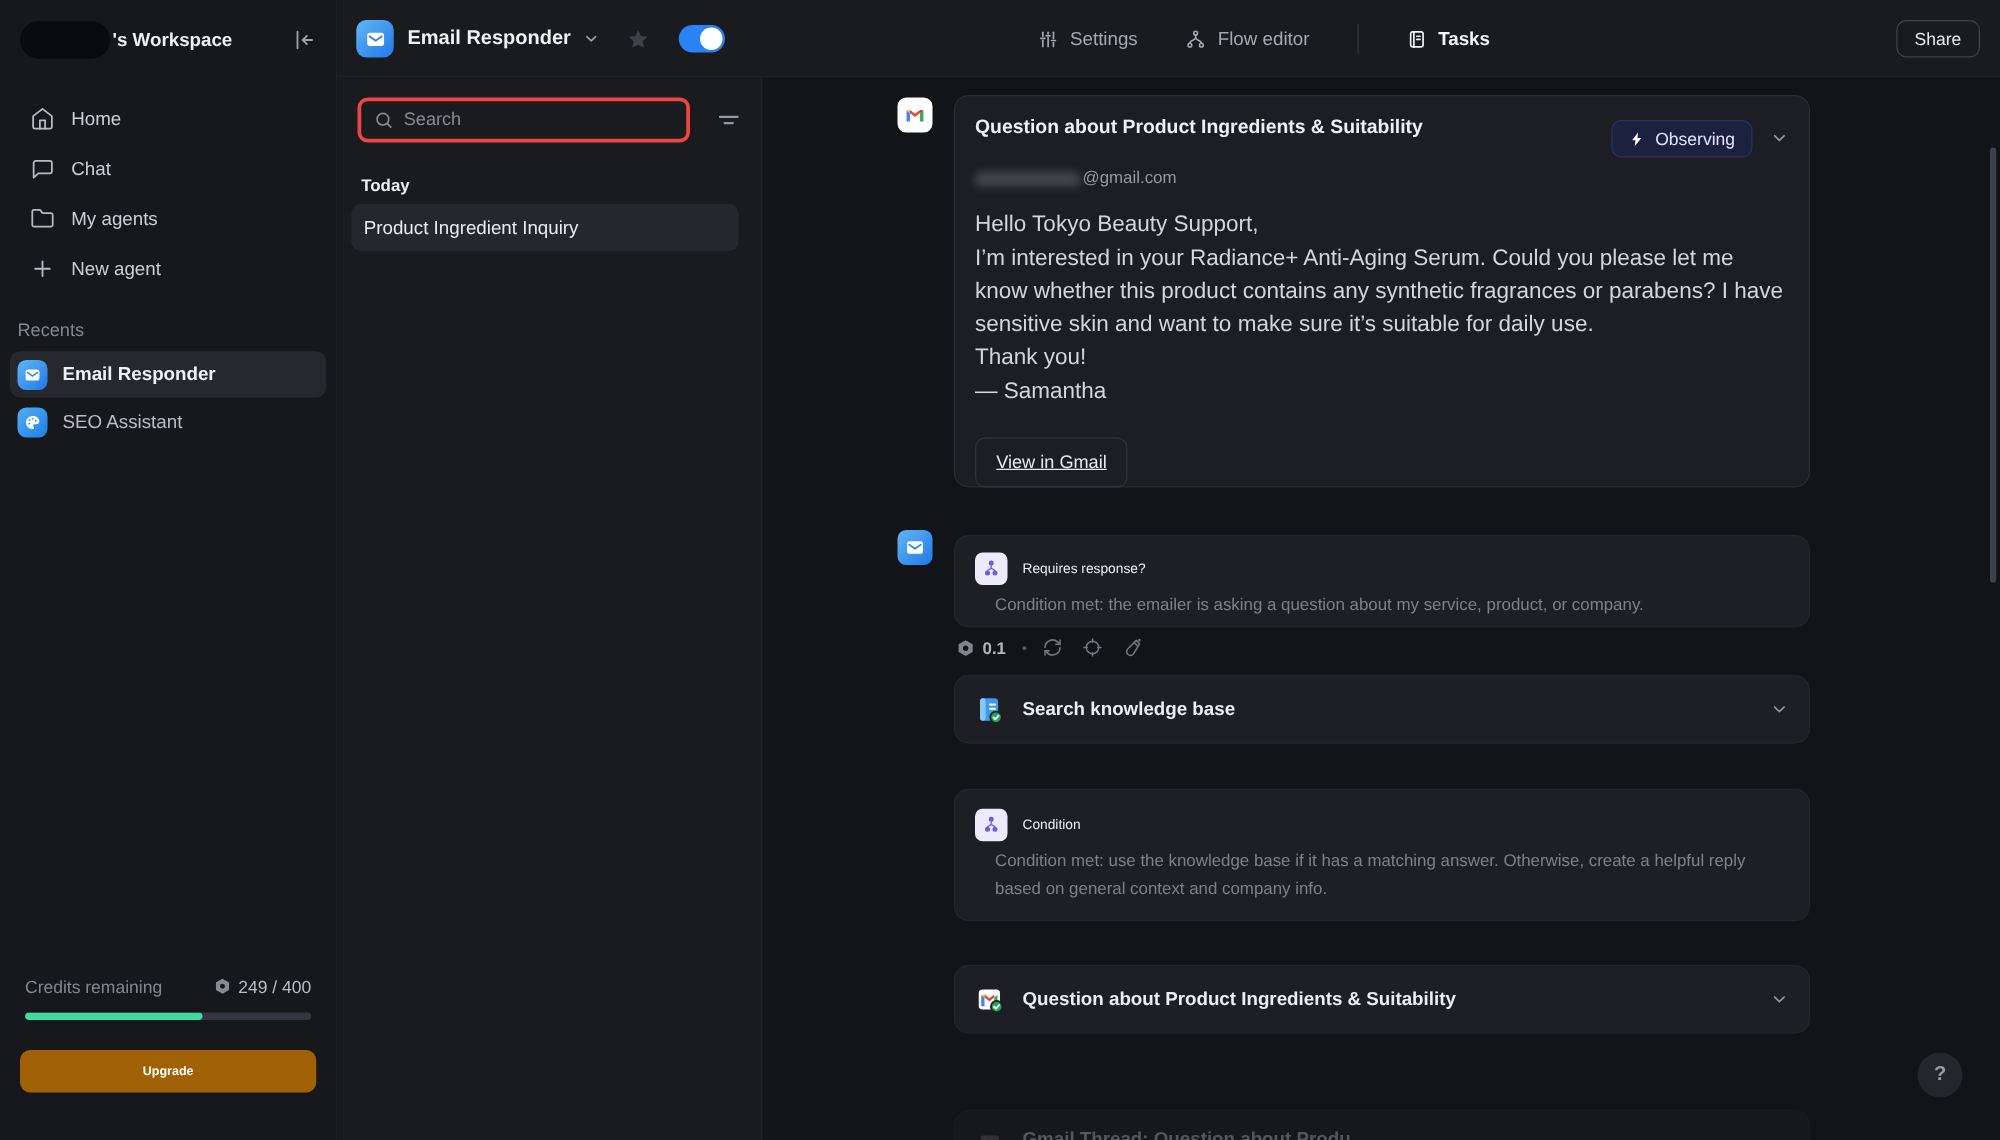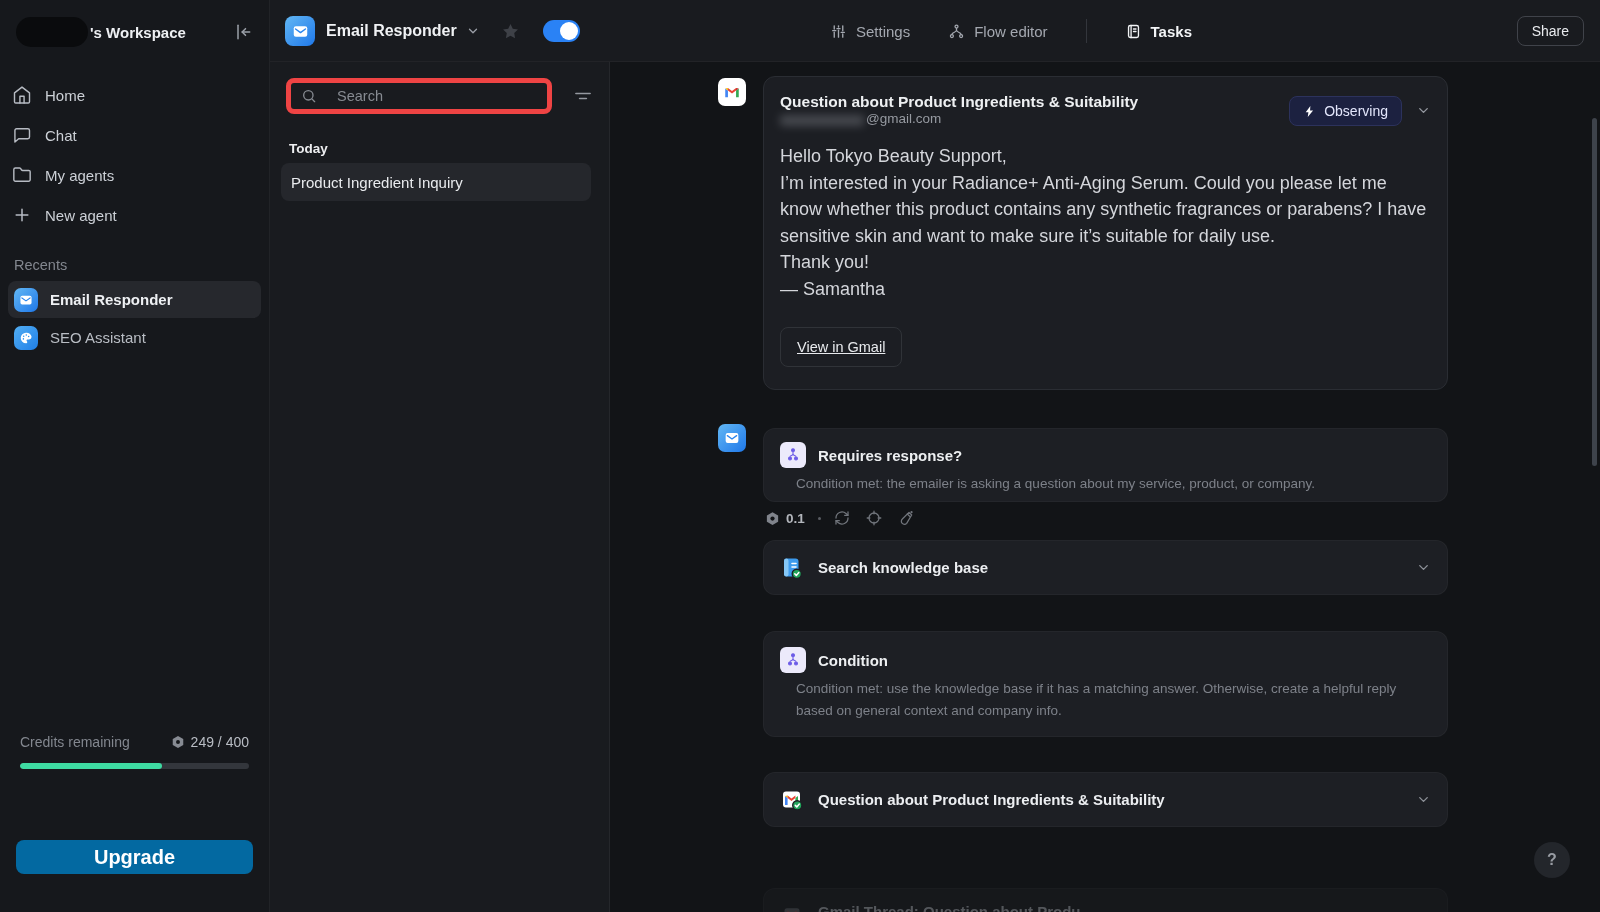--- a/index.html
+++ b/index.html
@@ -6,82 +6,82 @@
   html,body { width:1600px; height:912px; background:#0f1114; font-family:"Liberation Sans","DejaVu Sans",sans-serif; overflow:hidden; }
   .app { position:relative; width:1600px; height:912px; background:#121417; color:#e8eaed; }
 
   
   .sidebar { position:absolute; left:0; top:0; width:270px; height:912px; background:#16181c; border-right:1px solid rgba(255,255,255,.05); }
   .ws-header { display:flex; align-items:center; padding:17px 14px 0 16px; }
   .ws-blur { width:72px; height:30px; border-radius:16px; background:#0a0b0d; flex:none; }
   .ws-suffix { font-size:15px; font-weight:700; color:#eef0f3; margin-left:2px; white-space:nowrap; }
   .ws-collapse { margin-left:auto; background:none; border:none; color:#9ba0a8; cursor:pointer; display:flex; padding:2px; }
   .nav { margin-top:28px; }
-  .nav-item { display:flex; align-items:center; gap:13px; height:40px; padding:0 12px; color:#ccd0d6; font-size:15px; cursor:pointer; }
+  .nav-item { display:flex; align-items:center; gap:13px; height:40px; padding:0 24px; color:#ccd0d6; font-size:15px; cursor:pointer; }
   .nav-item .icon { color:#b7bbc3; }
   .recents-label { margin:22px 0 8px 14px; font-size:14.5px; color:#83878f; }
   .recent-item { display:flex; align-items:center; gap:12px; height:37px; margin:1px 8px; padding:0 6px; border-radius:8px; color:#b9bdc4; font-size:15px; cursor:pointer; }
   .recent-item.selected { background:#26282d; color:#eef0f3; font-weight:600; }
   .agent-avatar { width:24px; height:24px; border-radius:7px; flex:none; display:flex; align-items:center; justify-content:center; }
   .av-blue { background:linear-gradient(135deg,#62b7f4,#1f78e9); }
   .av-purple { background:linear-gradient(135deg,#7d88f8,#5144e4); }
   .av-cyan { background:linear-gradient(135deg,#52aef3,#1f7fe8); }
   .credits { position:absolute; left:16px; right:16px; bottom:38px; }
   .credits-row { display:flex; align-items:center; justify-content:space-between; padding:0 4px; margin-bottom:13px; }
   .credits-label { font-size:14px; color:#83878f; }
   .credits-value { display:flex; align-items:center; gap:6px; font-size:14px; color:#b9bdc4; }
   .progress-track { height:6px; margin:0 4px 24px 4px; border-radius:3px; background:#33363c; overflow:hidden; }
   .progress-fill { height:100%; border-radius:3px; background:#3edba2; }
-  .upgrade-btn { width:100%; height:34px; border:none; border-radius:8px; background:#0369a1; color:#fff; font-size:20px; font-weight:600; cursor:pointer; font-family:inherit;margin-top:47px; }
+  .upgrade-btn { width:100%; height:34px; border:none; border-radius:8px; background:#a16207; color:#fff; font-size:10px; font-weight:600; cursor:pointer; font-family:inherit; }
 
   
   .topbar { position:absolute; left:270px; top:0; right:0; height:62px; background:#191b1f; border-bottom:1px solid rgba(255,255,255,.04); }
   .tb-left { position:absolute; left:15px; top:0; height:62px; display:flex; align-items:center; gap:11px; }
   .tb-avatar { width:30px; height:30px; border-radius:8px; background:linear-gradient(135deg,#62b7f4,#1f78e9); display:flex; align-items:center; justify-content:center; }
   .tb-name { font-size:16px; font-weight:600; color:#f0f2f4; }
   .tb-chevron { color:#9b9fa7; cursor:pointer; display:flex; margin-left:-2px; }
   .tb-star { color:#3e4147; cursor:pointer; display:flex; margin-left:10px; }
   .toggle { width:37px; height:22px; border-radius:11px; background:#2a82f5; position:relative; cursor:pointer; margin-left:12px; }
   .toggle .knob { position:absolute; top:2px; right:2px; width:18px; height:18px; border-radius:50%; background:#fff; }
   .tb-center { position:absolute; left:560px; top:0; height:62px; display:flex; align-items:center; gap:38px; }
   .tb-tab { display:flex; align-items:center; gap:9px; font-size:15px; color:#a4a8b0; cursor:pointer; }
   .tb-tab.active { color:#f2f4f6; font-weight:600; }
   .tb-divider { width:1px; height:24px; background:#33363c; }
   .share-btn { position:absolute; right:16px; top:16px; height:30px; padding:0 14px; border-radius:8px; background:transparent; border:1px solid #40434a; color:#e9ebee; font-size:14px; cursor:pointer; font-family:inherit; }
 
   
   .task-panel { position:absolute; left:270px; top:62px; width:340px; bottom:0; background:#191b1f; border-right:1px solid #25272b; }
-  .search-wrap { position:absolute; left:16px; top:16px; width:266px; height:36px; border:5px solid #ef4444; border-radius:8px; display:flex; align-items:center; padding:0 10px; gap:20px; color:#878b92; }
+  .search-wrap { position:absolute; left:16px; top:16px; width:266px; height:36px; border:3px solid #ef4444; border-radius:8px; display:flex; align-items:center; padding:0 10px; gap:8px; color:#878b92; }
   .search-wrap input { flex:1; background:transparent; border:none; outline:none; color:#e8eaed; font-size:14.5px; font-family:inherit; }
   .search-wrap input::placeholder { color:#878b92; }
   .filter-btn { position:absolute; right:16px; top:24px; background:none; border:none; color:#9599a0; cursor:pointer; display:flex; }
   .section-label { position:absolute; left:19px; top:79px; font-size:13.5px; font-weight:600; color:#edeef0; }
   .task-item { position:absolute; left:11px; top:101px; width:310px; height:38px; border-radius:8px; background:#25272c; display:flex; align-items:center; padding:0 10px; font-size:15px; color:#e9ebee; cursor:pointer; }
 
   
   .main { position:absolute; left:610px; top:62px; right:0; bottom:0; background:#121417; overflow:hidden; }
   .gmail-avatar { position:absolute; left:108px; top:16px; width:28px; height:28px; border-radius:7px; background:#fff; display:flex; align-items:center; justify-content:center; }
   .step-avatar { position:absolute; left:108px; top:362px; width:28px; height:28px; border-radius:7px; background:linear-gradient(135deg,#62b7f4,#1f78e9); display:flex; align-items:center; justify-content:center; }
 
   .email-card { position:absolute; left:153px; top:14px; width:685px; height:314px; background:#1c1e23; border:1px solid #2a2d33; border-radius:12px; padding:16px; }
   .email-head { display:flex; align-items:flex-start; }
   .email-titles { flex:1; min-width:0; }
   .email-subject { font-size:15.5px; font-weight:600; color:#eef0f2; }
-  .email-sender { margin-top:0; font-size:13.5px; color:#969aa1; display:flex; align-items:flex-end; gap:2px; }
+  .email-sender { margin-top:23px; font-size:13.5px; color:#969aa1; display:flex; align-items:flex-end; gap:2px; }
   .sender-redacted { display:inline-block; width:84px; height:11px; border-radius:3px; background:#7a7d84; opacity:.45; filter:blur(4px); }
   .status-badge { display:flex; align-items:center; gap:8px; height:30px; padding:0 13px; border-radius:8px; background:#1c2140; border:1px solid #2c325c; color:#e3e6fb; font-size:14px; cursor:pointer; flex:none; margin-top:3px; }
   .email-chevron { color:#9599a0; cursor:pointer; display:flex; margin:10px 0 0 14px; }
   .email-body { margin-top:17px; font-size:18px; line-height:26.5px; color:#d4d6db; }
   .view-gmail-btn { display:inline-block; margin-top:25px; padding:11px 16px; border-radius:8px; border:1px solid #303338; background:transparent; color:#e8eaed; font-size:14.5px; text-decoration:underline; cursor:pointer; font-family:inherit; }
 
   .card { position:absolute; left:153px; width:685px; background:#1d1f24; border:1px solid rgba(255,255,255,.035); border-radius:12px; }
   .step-icon { width:26px; height:26px; border-radius:6px; background:#eceafb; display:flex; align-items:center; justify-content:center; flex:none; }
   .requires-card { top:366px; height:74px; padding:13px 16px; }
   .card-title-row { display:flex; align-items:center; gap:12px; }
-  .card-title { font-size:15px; font-weight:700; color:#edeff1; }
+  .card-title { font-size:11px; font-weight:400; color:#edeff1; }
   .card-subtitle { margin:5px 0 0 16px; font-size:13.5px; line-height:22px; color:#7d8189; }
 
   .meta-row { position:absolute; left:155px; top:448px; display:flex; align-items:center; gap:13px; color:#71757c; }
   .meta-cost { display:flex; align-items:center; gap:6px; color:#b3b6bc; font-size:13.5px; font-weight:600; }
   .meta-dot { width:3px; height:3px; border-radius:50%; background:#5a5d63; }
   .meta-icons { display:flex; align-items:center; gap:16px; }
   .meta-icons .icon { cursor:pointer; display:flex; }
 
   .row-card { height:55px; display:flex; align-items:center; padding:0 16px; cursor:pointer; }
   .kb-row { top:478px; }

